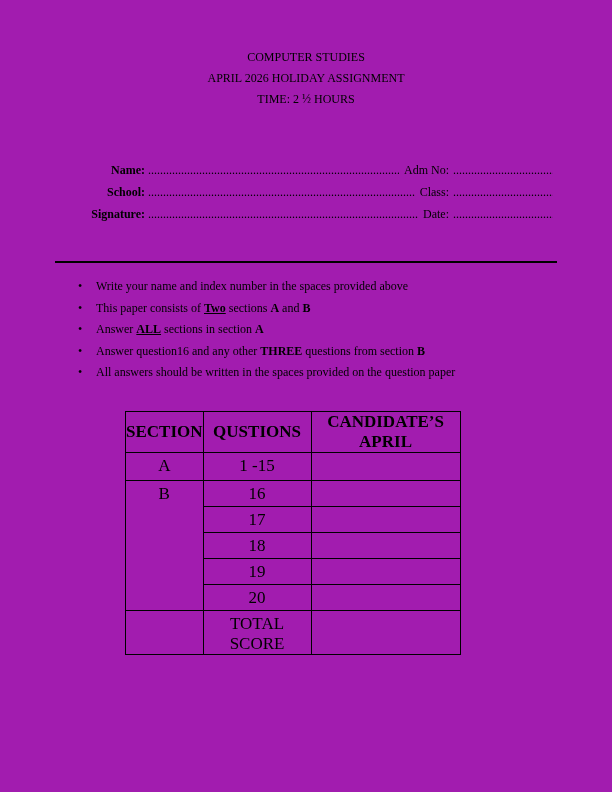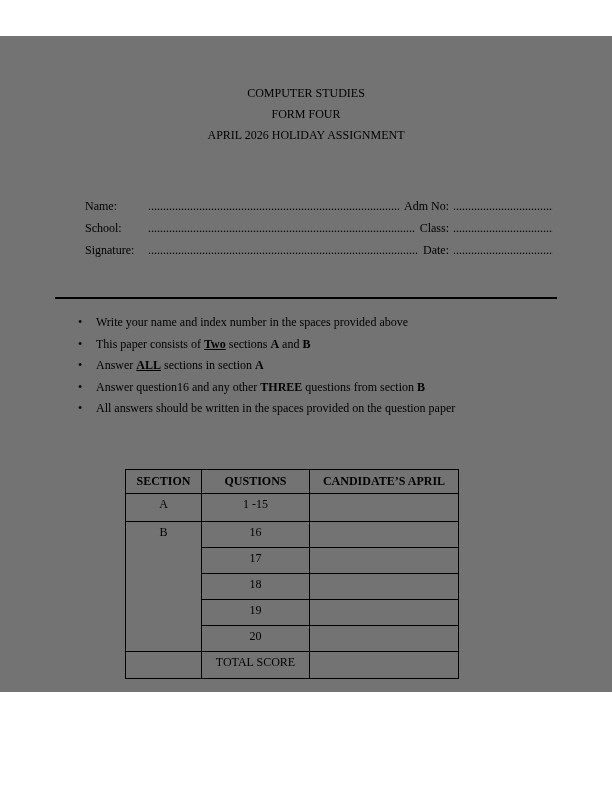--- a/index.html
+++ b/index.html
@@ -1,59 +1,58 @@
 <!DOCTYPE html>
 <html><head>
 <meta charset="utf-8">
 <style>
   html,body{margin:0;padding:0;background:#ffffff;}
   .page{
     position:relative;
-    width:612px;height:656px;
-    background:#737373;
+    width:612px;height:792px;
+    background:#a21caf;
     color:#000;
     font-family:"Liberation Serif","DejaVu Serif",serif;
     font-size:12px;
     overflow:hidden;
-    margin-top:36px;
   }
   .b{font-weight:bold;text-align:center;}
   .u{text-decoration:underline;}
 
   
   .title-block{
     position:absolute;top:47px;left:0;width:100%;
     text-align:center;line-height:21px;
   }
 
   
   .id-block{position:absolute;top:159px;left:85px;width:468px;}
   .id-row{display:flex;align-items:baseline;line-height:22px;white-space:nowrap;}
-  .lbl-left{flex:none;display:inline-block;width:60px;text-align:left;}
+  .lbl-left{flex:none;display:inline-block;width:60px;text-align:right;font-weight:bold;}
   .dots-long{flex:1 1 auto;overflow:hidden;margin-left:3px;}
   .lbl-right{flex:none;margin-left:5px;}
   .dots-short{flex:none;width:100px;overflow:hidden;margin-left:4px;}
 
   
   .rule{position:absolute;top:261px;left:55px;width:502px;border-top:2px solid #000;height:0;}
 
   
   .instructions{position:absolute;top:267px;left:75px;width:470px;}
   .ins-heading{font-weight:bold;text-decoration:underline;line-height:14px;}
   .ins-list{margin:9px 0 0 0;padding:0;list-style:none;}
   .ins-list li{position:relative;padding-left:21px;line-height:21.5px;}
   .bullet{position:absolute;left:3px;top:0;}
 
   .examiner{position:absolute;top:394px;left:96px;font-weight:bold;text-decoration:underline;}
 
   
   .score-table{
-    position:absolute;top:433px;left:125px;
+    position:absolute;top:411px;left:125px;
     border-collapse:collapse;table-layout:fixed;
-    font-size:12px;
+    font-size:17px;
   }
   .score-table th,.score-table td{
     border:1.5px solid #000;
     padding:0;
     text-align:center;
     vertical-align:top;
   }
   .score-table th{height:23px;vertical-align:middle;font-weight:bold;}
   .col-section{width:75px;}
   .col-question{width:107px;}
@@ -63,22 +62,22 @@
   .score-table tbody tr:last-child td{height:23px;font-weight:normal;}
   .score-table td.score-cell{font-weight:normal;}
 </style>
 </head>
 <body>
 
 <div class="page">
 
   <header class="title-block">
       <div class="title-line">COMPUTER STUDIES</div>
-      <div class="title-line">FORM FOUR</div>
       <div class="title-line">APRIL 2026 HOLIDAY ASSIGNMENT</div>
+      <div class="title-line">TIME: 2 ½ HOURS</div>
     </header>
 
   <section class="id-block">
       <div class="id-row">
         <span class="lbl-left">Name:</span>
         <span class="dots-long">........................................................................................................................</span>
         <span class="lbl-right">Adm No:</span>
         <span class="dots-short">............................................................</span>
       </div>
       <div class="id-row">

